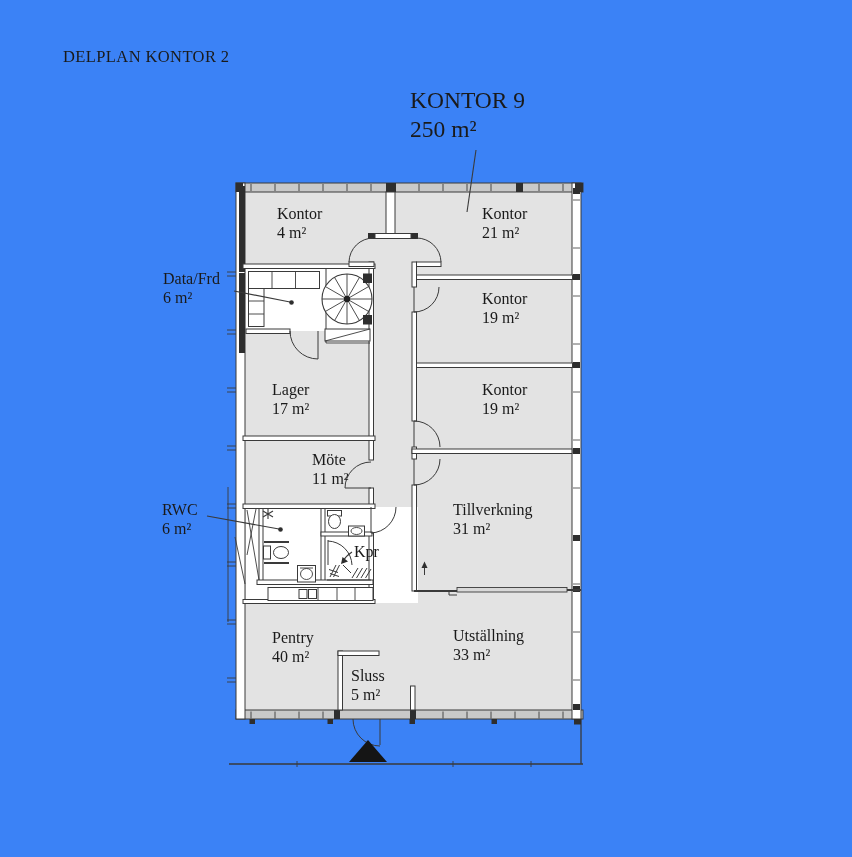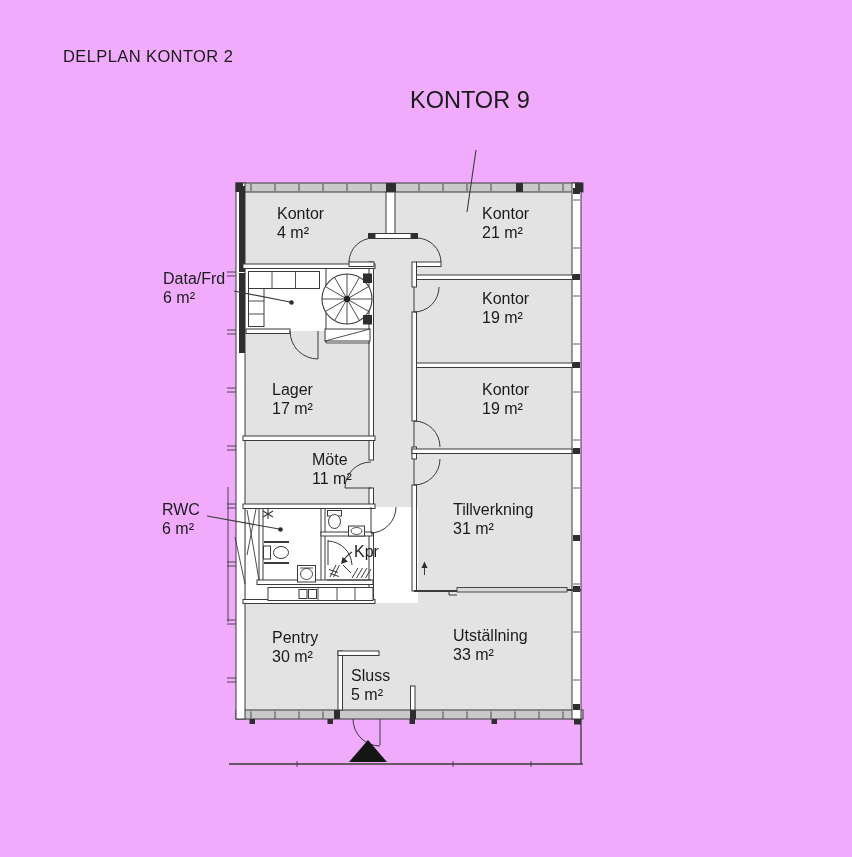--- a/index.html
+++ b/index.html
@@ -1,18 +1,18 @@
 <!DOCTYPE html>
 <html><head>
 <meta charset="utf-8">
 <style>
   html,body{margin:0;padding:0;background:#fff;}
   .canvas{
-    position:relative;width:852px;height:857px;background:#f0abfc;overflow:hidden;
-    font-family:Liberation Sans, sans-serif;color:#1a1a1a;
+    position:relative;width:852px;height:857px;background:#3b82f6;overflow:hidden;
+    font-family:Liberation Serif, serif;color:#1a1a1a;
   }
   .canvas svg{position:absolute;left:0;top:0;}
   .heading{position:absolute;left:63px;top:47px;font-size:16.5px;letter-spacing:.4px;white-space:nowrap;}
   .plan-title{position:absolute;left:410px;top:86px;font-size:23.5px;line-height:29px;}
   .plan-title span{display:block;}
   .room-label{position:absolute;font-size:16px;line-height:19px;white-space:nowrap;}
   .room-label span{display:block;}
   .lbl-k15{left:277px;top:204px;}
   .lbl-k21{left:482px;top:204px;}
   .lbl-datafrd{left:163px;top:269px;}
@@ -206,20 +206,21 @@
       <polygon points="341,564 342.5,557 348,561.5" fill="#2e2e2e"></polygon>
       <path class="ln" stroke-width="1" d="M424.5,575 V565"></path>
       <polygon points="424.5,561.5 421.5,568 427.5,568" fill="#2e2e2e"></polygon>
     </g>
   </svg>
 
   <div class="heading">DELPLAN KONTOR 2</div>
 
   <div class="plan-title">
     <span>KONTOR 9</span>
+    <span>250 m²</span>
   </div>
 
   <div class="room-label lbl-k15">
     <span>Kontor</span>
     <span>4 m²</span>
   </div>
   <div class="room-label lbl-k21">
     <span>Kontor</span>
     <span>21 m²</span>
   </div>
@@ -249,21 +250,21 @@
   </div>
   <div class="room-label lbl-tillv">
     <span>Tillverkning</span>
     <span>31 m²</span>
   </div>
   <div class="room-label lbl-kpr">
     <span>Kpr</span>
   </div>
   <div class="room-label lbl-pentry">
     <span>Pentry</span>
-    <span>30 m²</span>
+    <span>40 m²</span>
   </div>
   <div class="room-label lbl-utst">
     <span>Utställning</span>
     <span>33 m²</span>
   </div>
   <div class="room-label lbl-sluss">
     <span>Sluss</span>
     <span>5 m²</span>
   </div>
 

